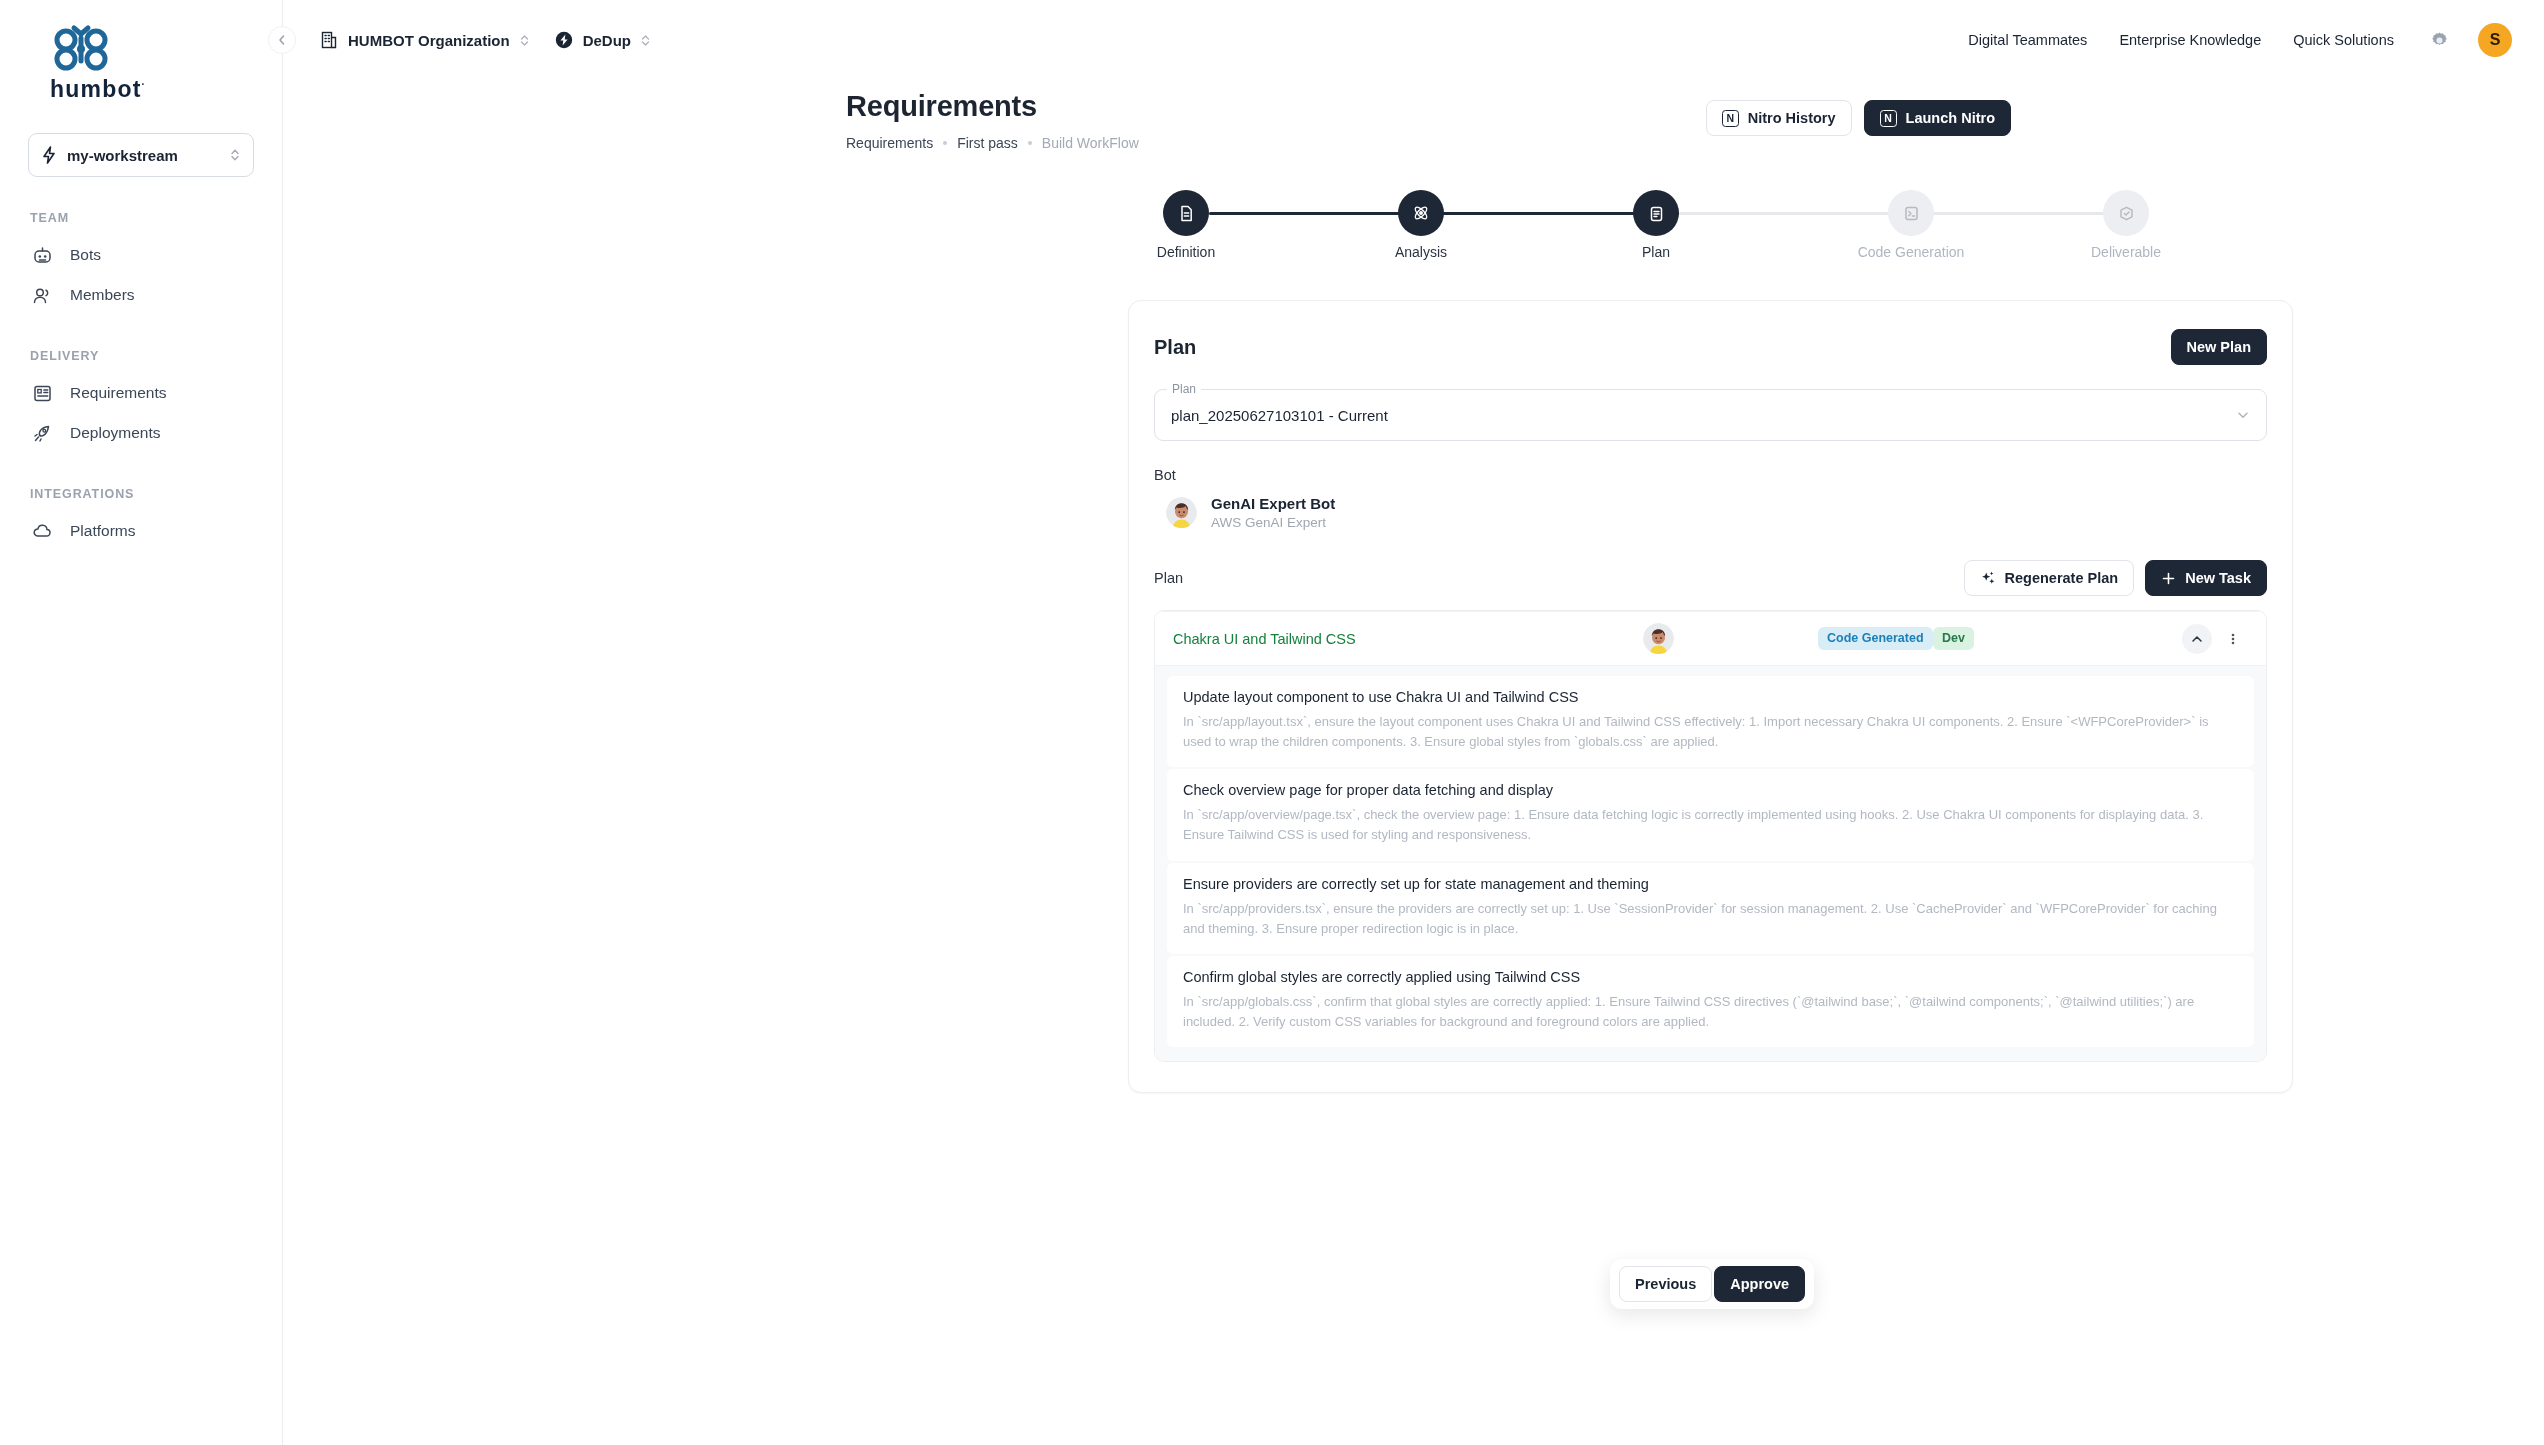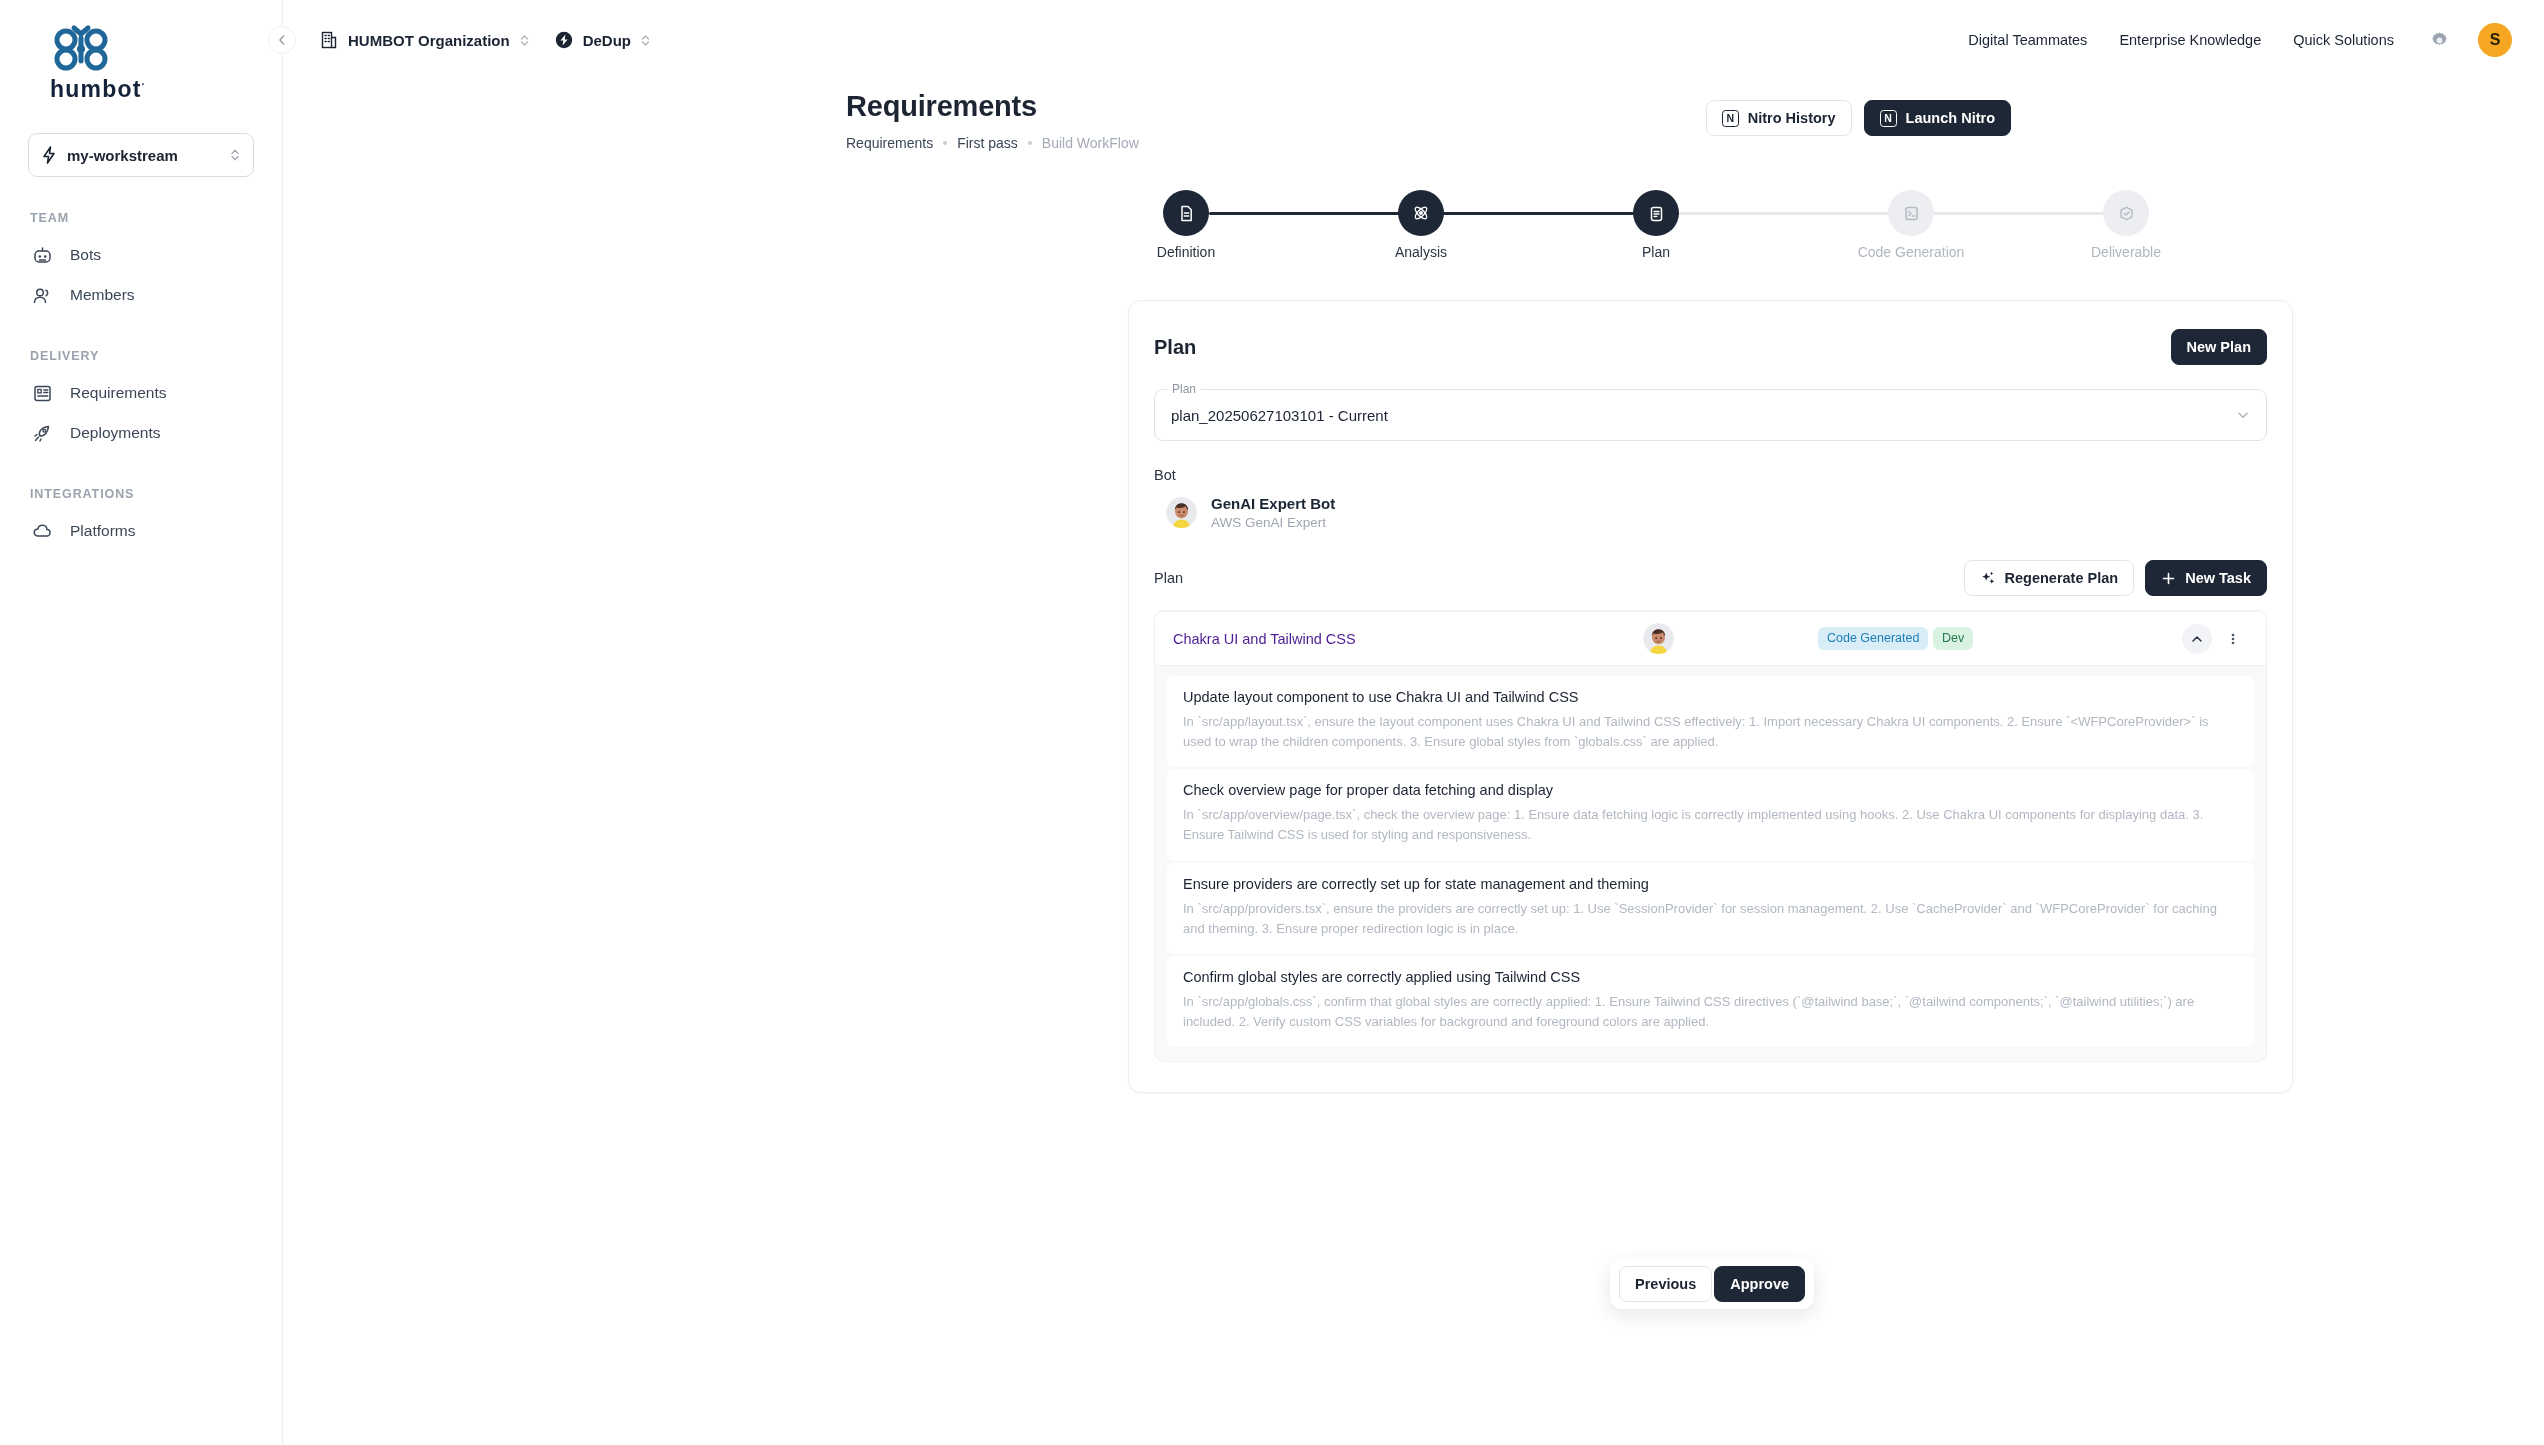--- a/index.html
+++ b/index.html
@@ -192,35 +192,35 @@
   }
   .th-task { flex: 0 0 470px; }
   .th-assignee { flex: 0 0 175px; }
   .th-status { flex: 0 0 115px; }
   .th-type { flex: 1; }
 
   .trow {
     display: flex; align-items: center; height: 54px;
     padding: 0 18px; background: #fff; border-top: 1px solid #f1f2f5;
   }
-  .td-task { flex: 0 0 470px; font-size: 14.5px; color: #4c1d95; }
+  .td-task { flex: 0 0 470px; font-size: 14.5px; color: #15803d; }
   .td-assignee { flex: 0 0 175px; display: flex; }
   .td-status { flex: 0 0 115px; }
   .td-type { flex: 1; }
   .row-ctrls { display: flex; align-items: center; gap: 6px; }
   .icon-btn {
     width: 30px; height: 30px; border-radius: 50%;
     display: flex; align-items: center; justify-content: center;
     cursor: pointer;
   }
   .icon-btn.active { background: #f2f3f6; }
 
   .badge {
     display: inline-block; padding: 4px 9px; border-radius: 6px;
-    font-size: 12.5px; font-weight: normal; line-height: 1.15;
+    font-size: 12.5px; font-weight: bold; line-height: 1.15;
   }
 
   .avatar-img { width: 31px; height: 31px; border-radius: 50%; display: block; }
 
   
   .details {
     background: #f8f9fb; border-top: 1px solid #f1f2f5;
     padding: 10px 12px 12px 12px;
   }
   .detail-item {

